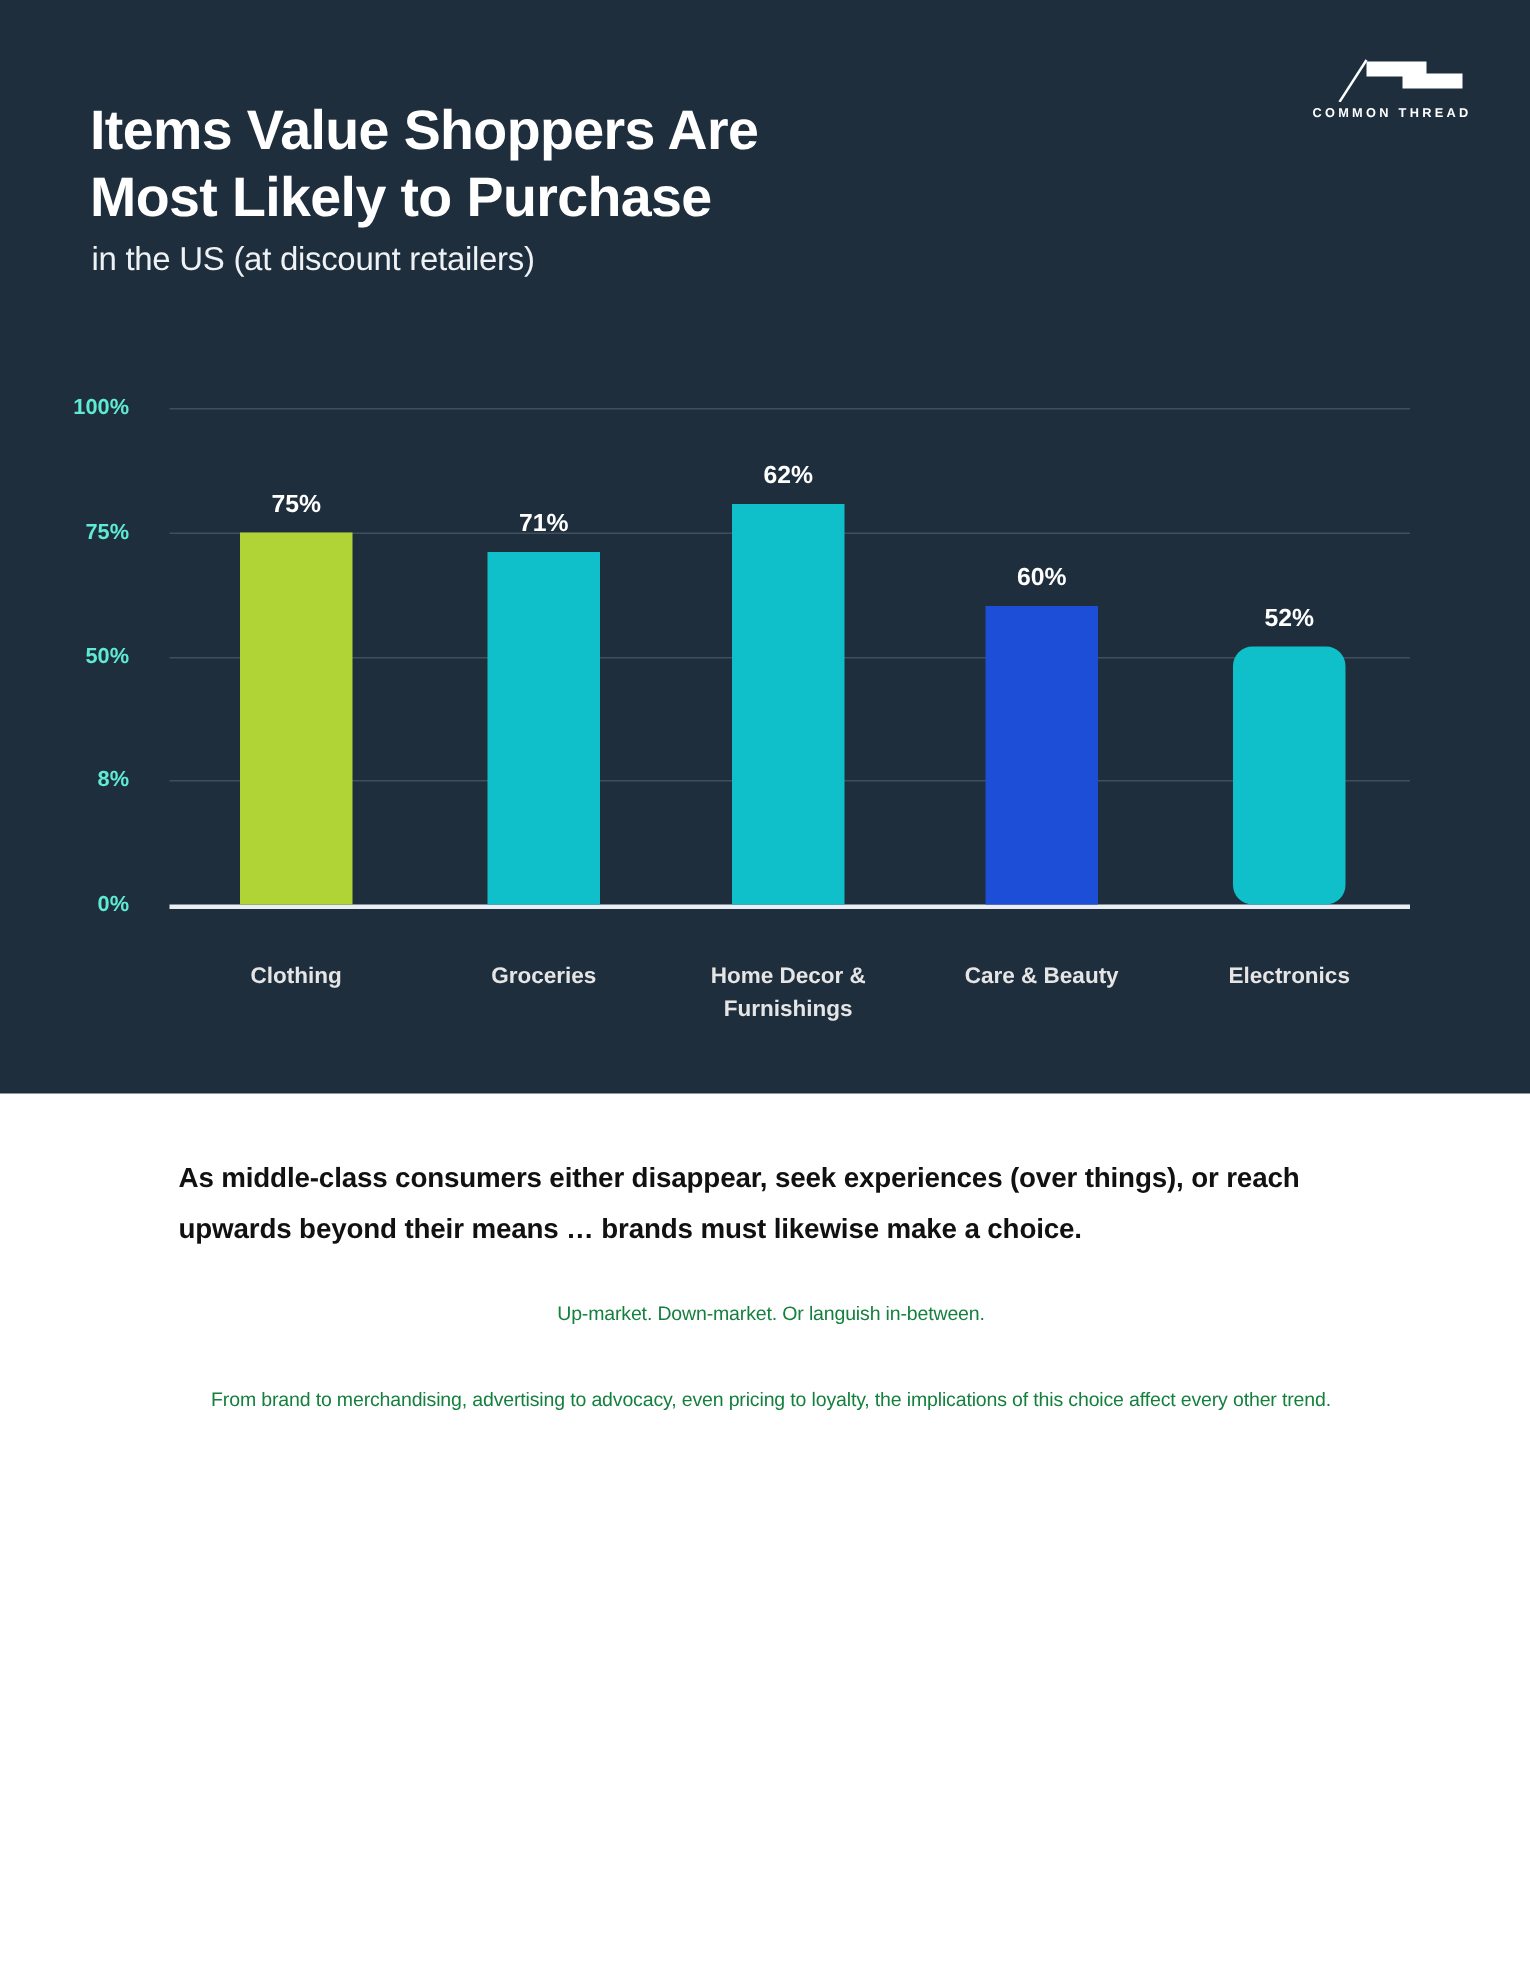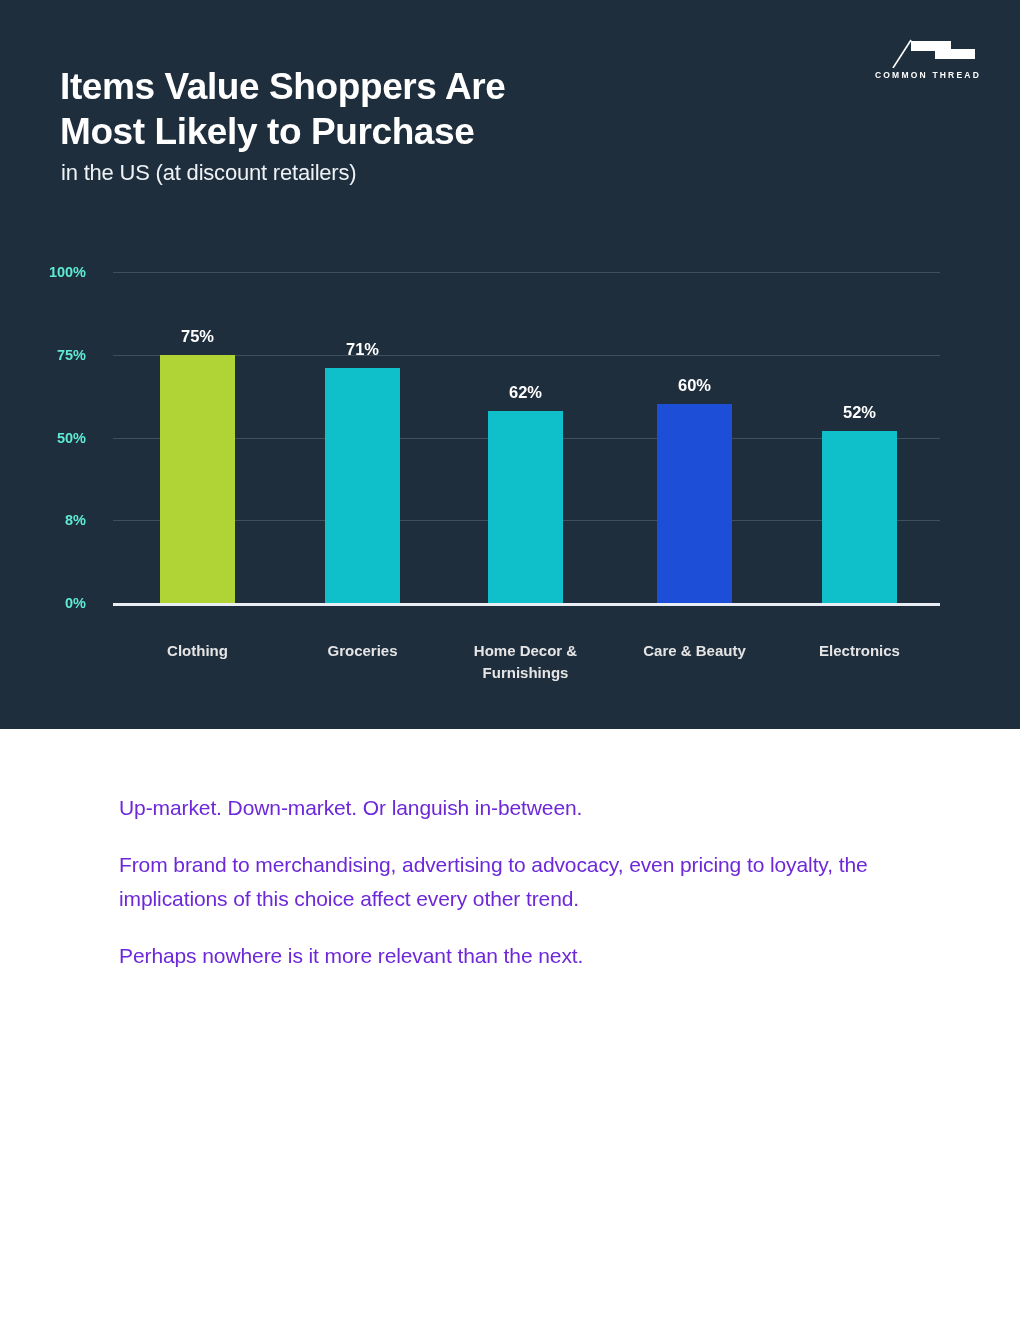--- a/index.html
+++ b/index.html
@@ -131,25 +131,26 @@
   }
   .lead {
     font-size:18.5px;
     line-height:34px;
     font-weight:bold;
     color:#111111;
     letter-spacing:-0.1px;
   }
   .para {
     margin-top:23px;
-    font-size:21px;
+    font-size:13px;
     line-height:34px;
     font-weight:400;
-    color:#6d28d9;
+    color:#15803d;
     letter-spacing:-0.1px;
+    text-align:center;
   }
 </style>
 </head>
 <body>
 
 <div class="panel">
 
   <div class="logo">
     <svg class="logo-flag" viewBox="0 0 104 30">
       <path d="M34 2 L16 30" stroke="#ffffff" stroke-width="1.6" fill="none"></path>
@@ -181,43 +182,43 @@
         <div class="bar" style="height: 248.25px; background: rgb(176, 211, 54);">
           <div class="bar-value">75%</div>
         </div>
       </div>
       <div class="bar-group" style="left: 212px; height: 331px;">
         <div class="bar" style="height: 235.01px; background: rgb(15, 192, 202);">
           <div class="bar-value">71%</div>
         </div>
       </div>
       <div class="bar-group" style="left: 375px; height: 331px;">
-        <div class="bar" style="height: 192px; background: rgb(15, 192, 202); text-decoration: underline;">
+        <div class="bar" style="height: 267px; background: rgb(15, 192, 202); text-decoration: underline;">
           <div class="bar-value">62%</div>
         </div>
       </div>
       <div class="bar-group" style="left: 544px; height: 331px;">
         <div class="bar" style="height: 198.6px; background: #1d4ed8;">
           <div class="bar-value">60%</div>
         </div>
       </div>
       <div class="bar-group" style="left: 709px; height: 331px;">
-        <div class="bar" style="height: 172.12px; background: rgb(15, 192, 202);">
+        <div class="bar" style="height: 172.12px; background: rgb(15, 192, 202); border-radius: 13px;">
           <div class="bar-value">52%</div>
         </div>
       </div>
     </div>
   <div id="cats">
       <div class="cat-label" style="left: 117.5px; white-space: pre-line;">Clothing</div>
       <div class="cat-label" style="left: 282.5px; white-space: pre-line;">Groceries</div>
       <div class="cat-label" style="left: 445.5px; white-space: pre-line;">Home Decor &amp;
 Furnishings</div>
       <div class="cat-label" style="left: 614.5px; white-space: pre-line;">Care &amp; Beauty</div>
       <div class="cat-label" style="left: 779.5px; white-space: pre-line;">Electronics</div>
     </div>
 
 </div>
 
 <div class="body-copy">
+  <p class="lead">As middle-class consumers either disappear, seek experiences (over things), or reach upwards beyond their means … brands must likewise make a choice.</p>
   <p class="para">Up-market. Down-market. Or languish in-between.</p>
   <p class="para">From brand to merchandising, advertising to advocacy, even pricing to loyalty, the implications of this choice affect every other trend.</p>
-  <p class="para">Perhaps nowhere is it more relevant than the next.</p>
 </div>
 
 </body></html>

